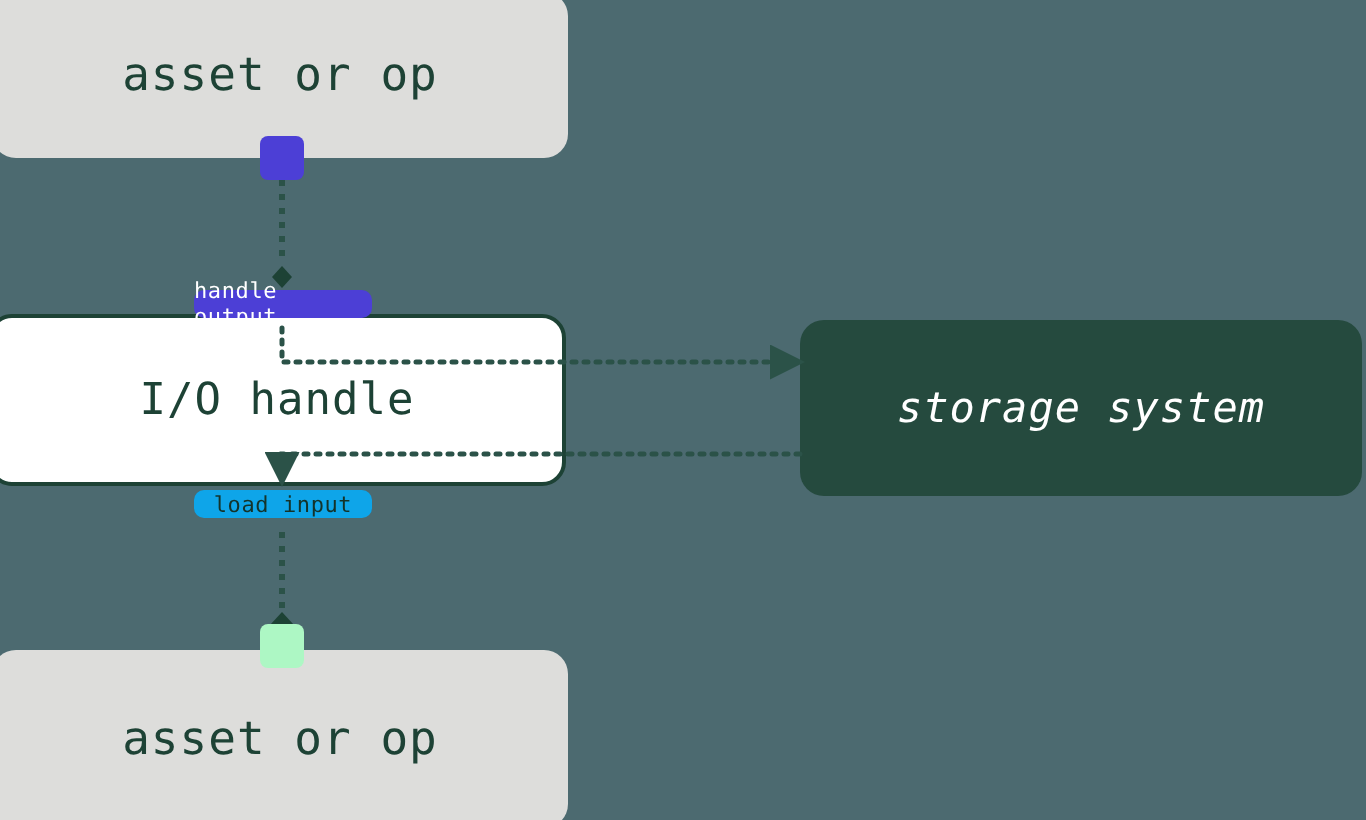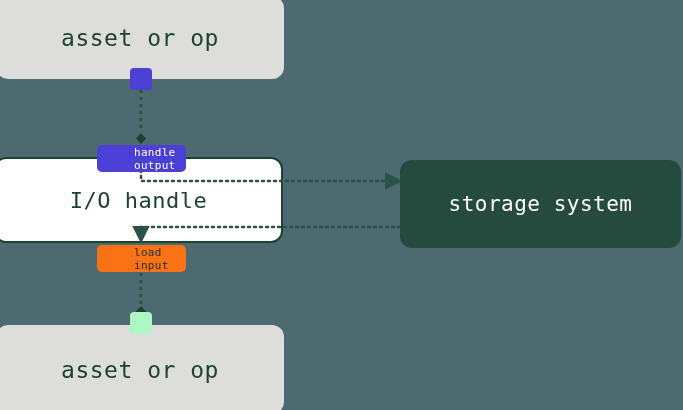--- a/index.html
+++ b/index.html
@@ -57,46 +57,46 @@
   }
   #storage-system {
     left: 400px;
     top: 160px;
     width: 281px;
     height: 88px;
     background: #254a3e;
     color: #ffffff;
     font-size: 21px;
     letter-spacing: 0.5px;
+    font-style: italic;
   }
   .edge-label {
     position: absolute;
     box-sizing: border-box;
     display: flex;
     align-items: center;
-    justify-content: flex-end;
+    justify-content: center;
     border-radius: 5px;
     font-size: 11px;
-    height: 27px;
+    height: 14px;
     letter-spacing: 0.3px;
     z-index: 6;
-    padding-left: 37px;
   }
   #label-handle-output {
     left: 97px;
     top: 145px;
     width: 89px;
     background: #4c3fd6;
     color: #ffffff;
   }
   #label-load-input {
     left: 97px;
     top: 245px;
     width: 89px;
-    background: #f97316;
+    background: #0ea5e9;
     color: #14332a;
   }
   .port-square {
     position: absolute;
     width: 22px;
     height: 22px;
     border-radius: 4px;
     z-index: 5;
   }
   #port-purple {

